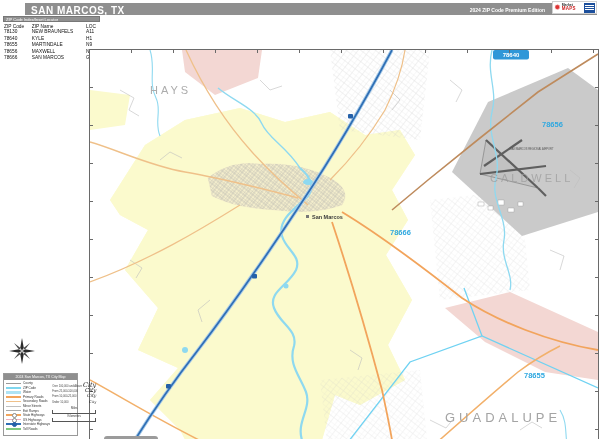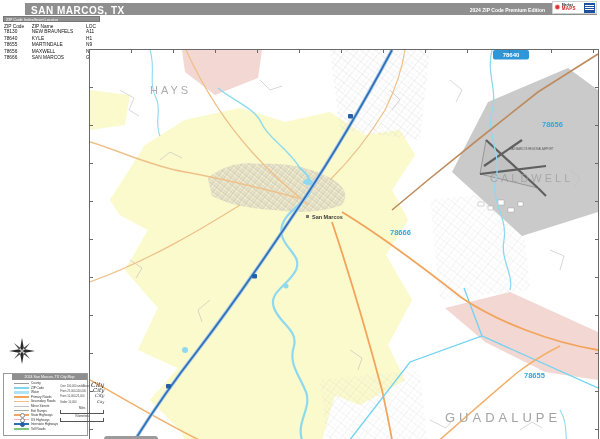--- a/index.html
+++ b/index.html
@@ -28,22 +28,22 @@
   
   #mapframe{position:absolute;left:89px;top:18px;width:508px;height:418px;border:1px solid #6a6a6a;
         background:#fff;overflow:hidden;margin-top:31px;}
   .tick-h{position:absolute;left:0;width:100%;height:3px;
         background:repeating-linear-gradient(to right,transparent 0 41px,#6a6a6a 41px 42px);}
   .tick-v{position:absolute;top:0;height:100%;width:3px;
         background:repeating-linear-gradient(to bottom,transparent 0 37px,#6a6a6a 37px 38px);}
   
   #compass{position:absolute;left:7px;top:336px;}
   
-  #legend{position:absolute;left:3px;top:373px;width:85px;height:63px;border:1px solid #999;background:#fff;
-        box-sizing:border-box;padding-left:8px;}
+  #legend{position:absolute;left:3px;top:373px;width:75px;height:63px;border:1px solid #999;background:#fff;
+        box-sizing:border-box;}
   #legend .bar{height:6px;background:#8f8f8f;color:#fff;font-size:3.6px;line-height:6px;text-align:center;}
   #legend .cols{display:flex;padding:1px 2px;}
   #legend .lcol{width:46px;}
   #legend .rcol{flex:1;padding-left:2px;}
   .litem{display:flex;align-items:center;height:4.55px;}
   .litem .lab{font-size:3.1px;color:#333;white-space:nowrap;}
   .samp{width:15px;height:2px;margin-right:2px;flex:none;position:relative;}
   .s-county{height:1px;background:#9a9a9a;}
   .s-zip{height:2.5px;background:#7fd6ee;}
   .s-water{height:2.5px;background:#aee3f5;}

